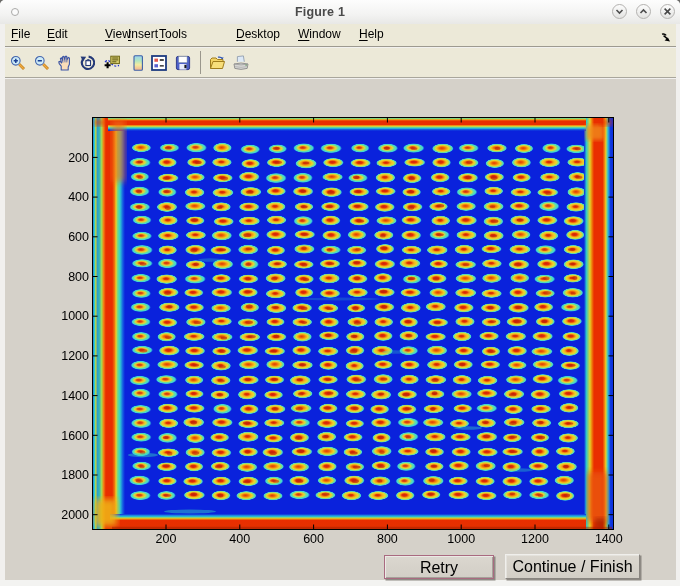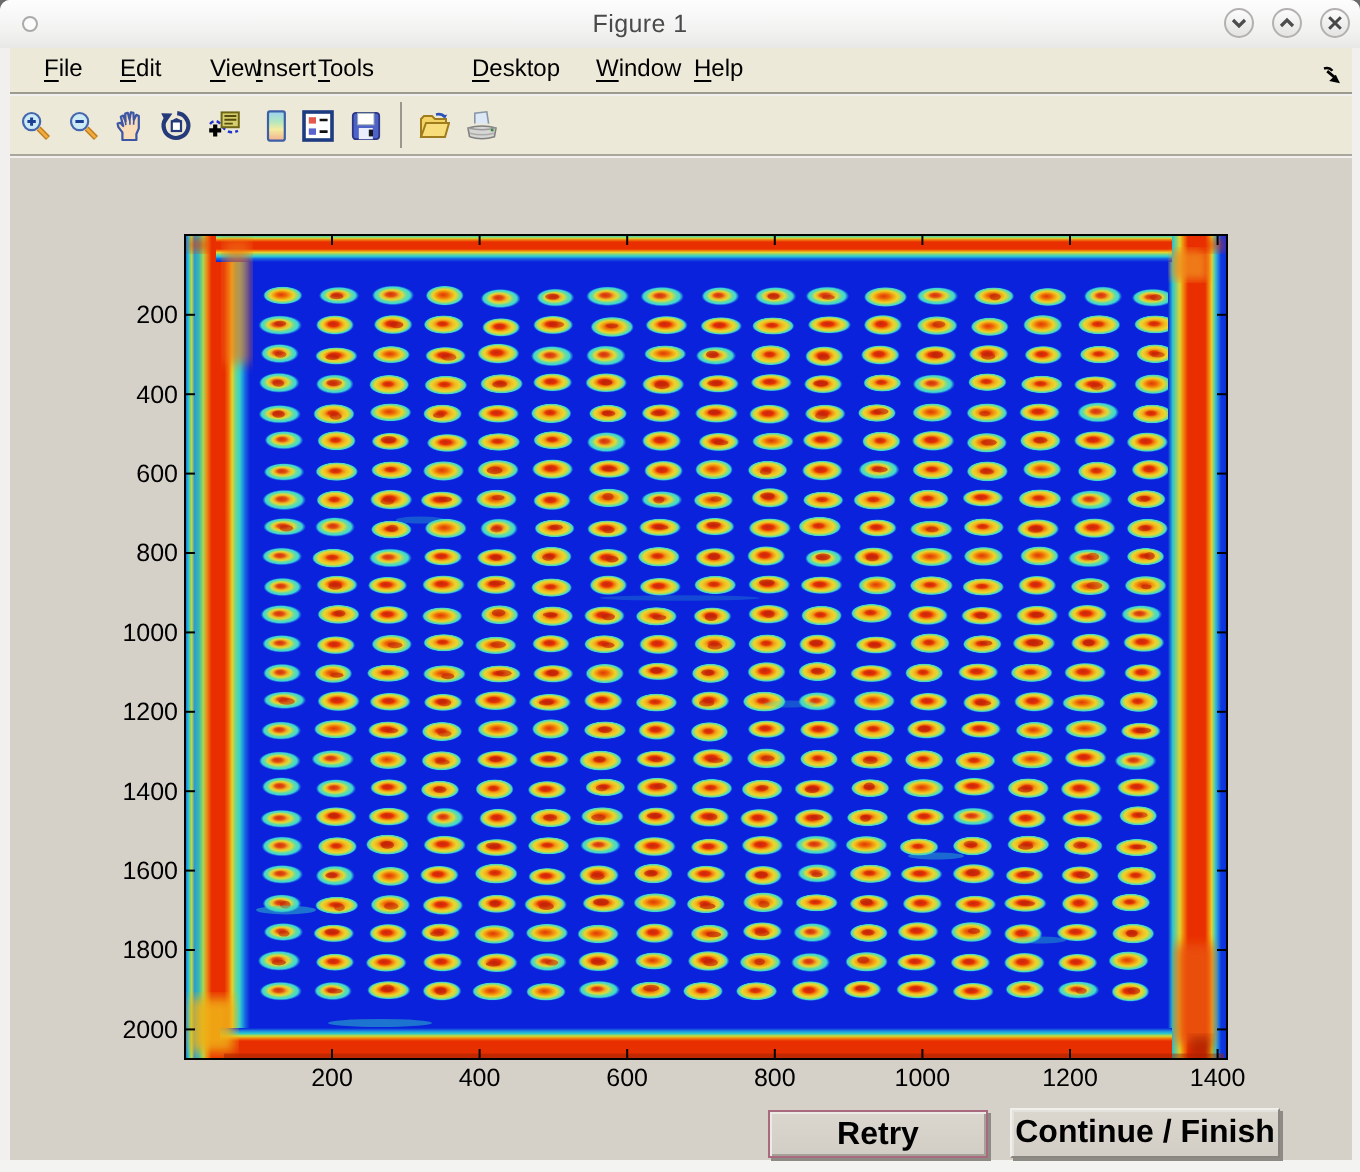--- a/index.html
+++ b/index.html
@@ -3,38 +3,38 @@
 <meta charset="utf-8">
 <style>
 * { margin:0; padding:0; box-sizing:border-box; }
 html,body { width:680px; height:586px; background:#6a6a68; overflow:hidden;
   font-family:"Liberation Sans", sans-serif; }
 .win { position:absolute; left:0; top:0; width:680px; height:586px;
   border-radius:5px 5px 0 0; overflow:hidden; background:#f1f0ee; }
 .titlebar { position:absolute; left:0; top:0; width:680px; height:24px;
   background:linear-gradient(#fdfdfd,#f3f3f2 60%,#e8e8e6); }
 .title { position:absolute; left:0; top:0; width:640px; height:24px; text-align:center;
-  font-size:12.5px; font-weight:normal; color:#4a4a4a; line-height:25px; letter-spacing:.2px; }
+  font-size:12.5px; font-weight:bold; color:#4a4a4a; line-height:25px; letter-spacing:.2px; }
 .wicon { position:absolute; left:10.5px; top:8px; width:8px; height:8px; border-radius:50%;
   border:1.2px solid #aaaaa8; background:#fbfbfb; }
 .wbtn { position:absolute; top:4px; width:15px; height:15px; border-radius:50%;
   border:1px solid #b3b1af; background:linear-gradient(#fcfcfc,#e3e3e1); }
 .wbtn svg { position:absolute; left:0; top:0; }
 .menubar { position:absolute; left:5px; top:24px; width:671px; height:23px;
   background:#ece9d8; border-bottom:1px solid #9d9a90; }
 .mi { position:absolute; top:3px; font-size:12px; color:#000; }
 .mi u { text-decoration-thickness:1px; text-underline-offset:2px; }
 .dockarrow { position:absolute; right:5px; top:9px; }
 .toolbar { position:absolute; left:5px; top:48px; width:671px; height:30px;
   background:#ece9d8; border-bottom:1px solid #a9a69c; }
 .tsep { position:absolute; left:195px; top:3px; width:1px; height:23px; background:#9a978c; }
 .canvas { position:absolute; left:5px; top:79px; width:671px; height:501px; background:#d5d1c9; }
 .frame-b { position:absolute; left:0px; top:580px; width:680px; height:6px; background:#f3f3f1; }
 .btn { position:absolute; font-size:16px; color:#000; text-align:center;
-  background:linear-gradient(#dbd7cf,#d2cec6);font-weight:bold; }
+  background:linear-gradient(#dbd7cf,#d2cec6); }
 .btn-retry { left:384px; top:554.5px; width:110px; height:24.5px; line-height:23px;
   border:1.4px solid #a96a80;
   box-shadow:inset 1px 1px 0 #eceae5, inset -1px -1px 0 #a5a199, 1.5px 1.5px 0 #8e8a84; }
 .btn-cont { left:505px; top:554px; width:135px; height:25px; line-height:24px;
   border:1px solid #898580;
   border-top-color:#f0efec; border-left-color:#f0efec;
   box-shadow:inset 1px 1px 0 #e4e2dc, 1.5px 1.5px 0 #8e8a84; }
 svg.plot { position:absolute; left:0; top:0; }
 </style>
 </head>
@@ -53,28 +53,28 @@
           <path d="M3.5 8 L6.5 5 L9.5 8" fill="none" stroke="#4d4d4d" stroke-width="1.6"></path>
         </svg>
       </div>
     <div class="wbtn" style="left:660px">
       <svg width="13" height="13" viewBox="0 0 13 13">
           <path d="M3.6 3.6 L9.4 9.4 M9.4 3.6 L3.6 9.4" fill="none" stroke="#464646" stroke-width="1.5"></path>
         </svg>
       </div>
   </div>
   <div class="menubar">
-<span class="mi" style="left:17px"><u>F</u>ile</span>
-<span class="mi" style="left:55px"><u>E</u>dit</span>
+<span class="mi" style="left:6px"><u>F</u>ile</span>
+<span class="mi" style="left:42px"><u>E</u>dit</span>
 <span class="mi" style="left:100px"><u>V</u>iew</span>
 <span class="mi" style="left:123px"><u>I</u>nsert</span>
 <span class="mi" style="left:154px"><u>T</u>ools</span>
 <span class="mi" style="left:231px"><u>D</u>esktop</span>
 <span class="mi" style="left:293px"><u>W</u>indow</span>
-<span class="mi" style="left:342px"><u>H</u>elp</span>
+<span class="mi" style="left:354px"><u>H</u>elp</span>
     <svg class="dockarrow" width="10" height="9" viewBox="0 0 10 9">
         <path d="M1 1.2 Q3.6 0.4 5.2 2.4" fill="none" stroke="#000" stroke-width="1.3"></path>
         <path d="M2.6 2.6 L6.2 5.6" stroke="#000" stroke-width="1.4"></path>
         <path d="M9 8.6 L3.6 7.5 L6.9 4.4 Z" fill="#000"></path>
       </svg>
   </div>
   <div class="toolbar">
     <div class="tsep"></div>
 <svg style="position:absolute;left:5px;top:7px" width="16" height="16" viewBox="0 0 16 16">
         <circle cx="5.8" cy="5.8" r="4.3" fill="#cdebf7" stroke="#4667ae" stroke-width="1.1"></circle>

